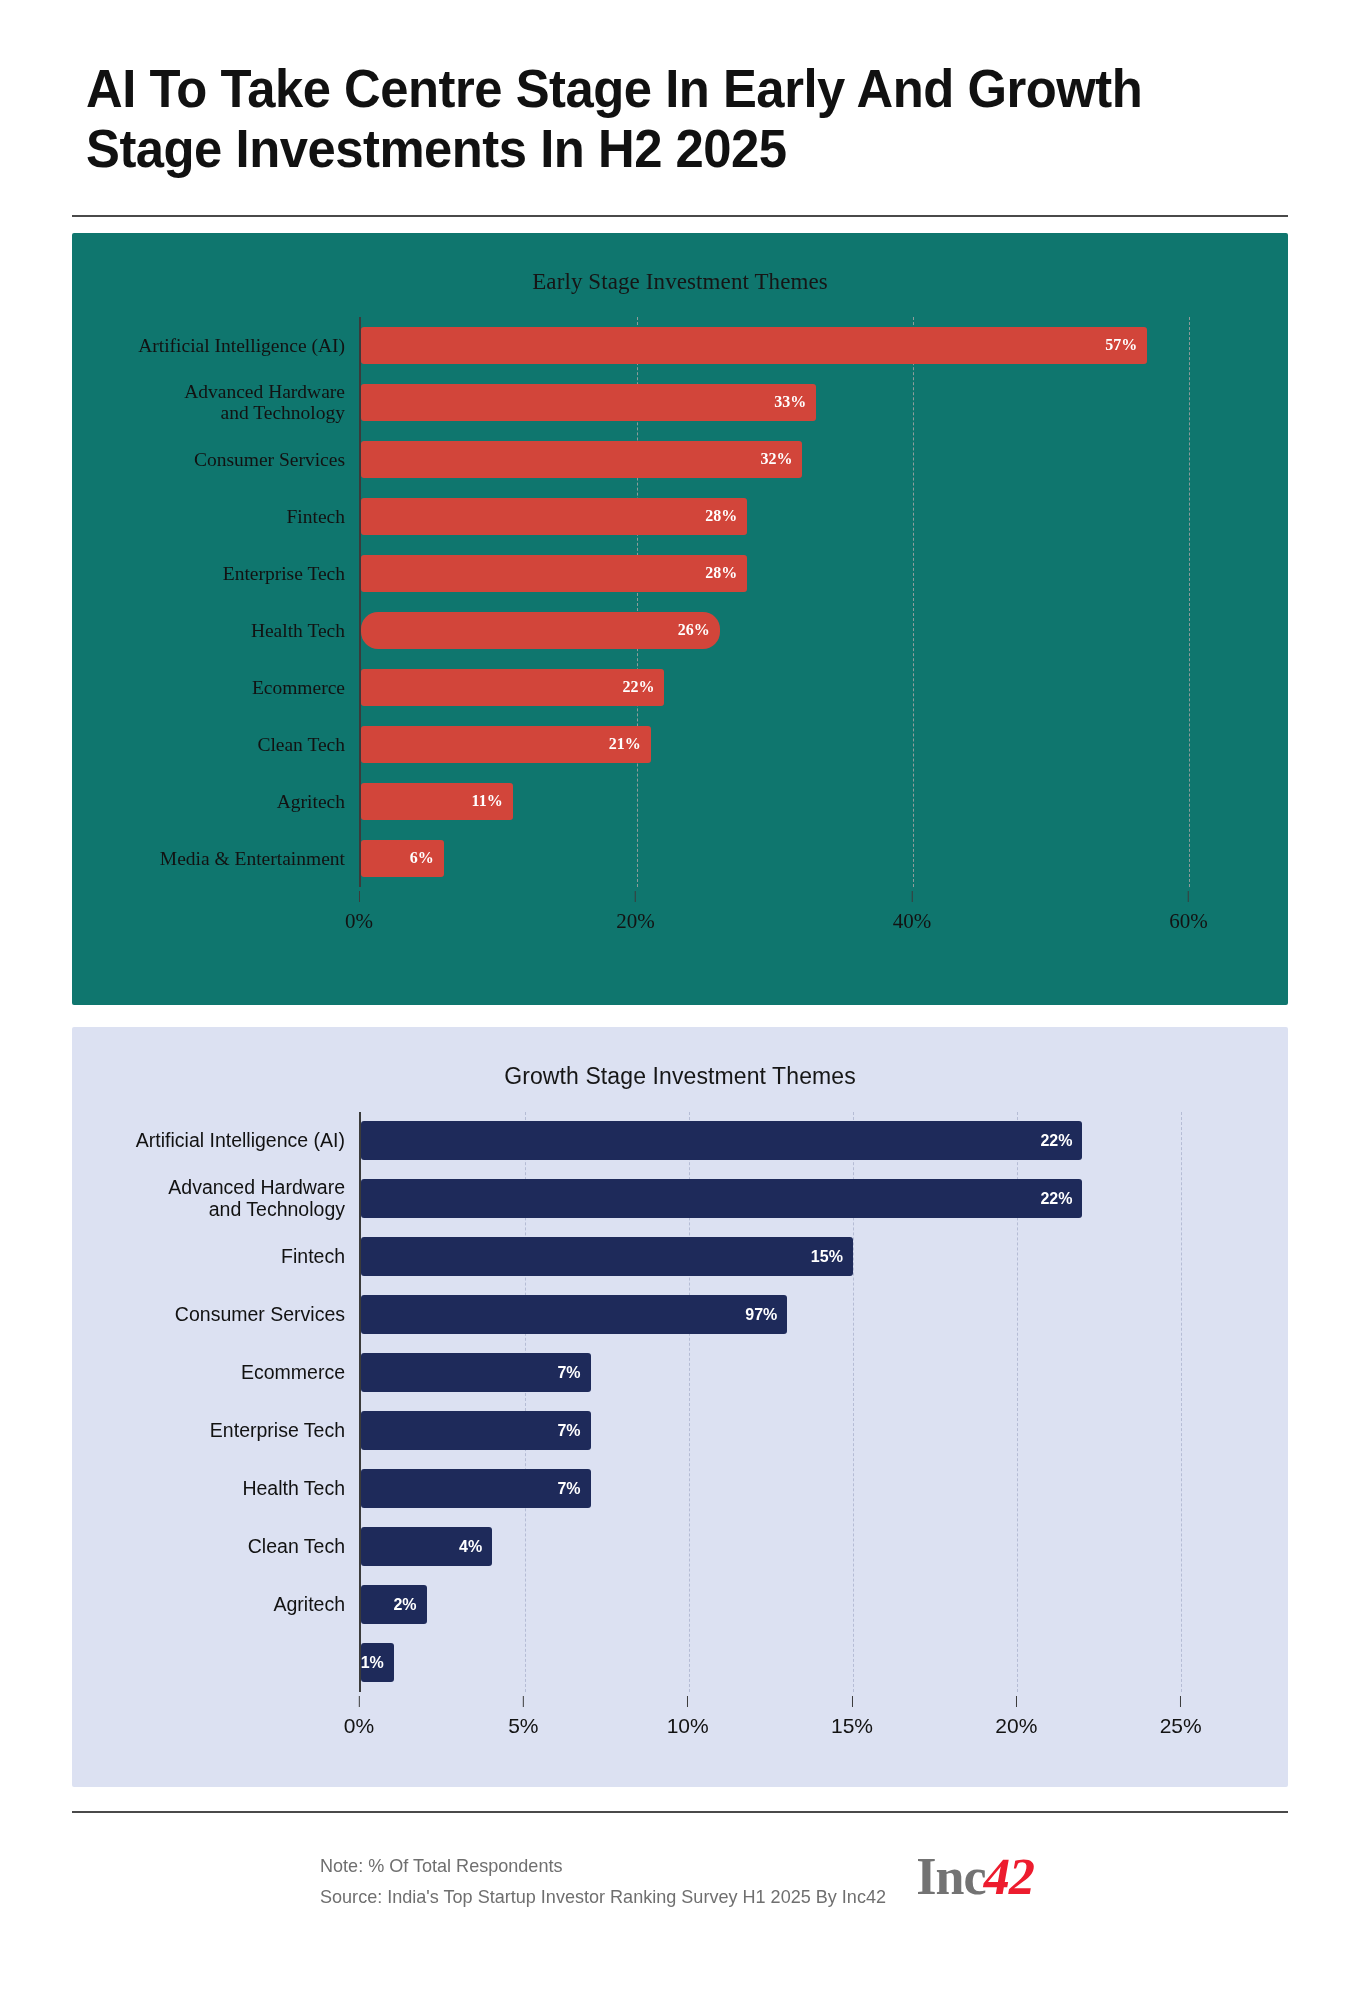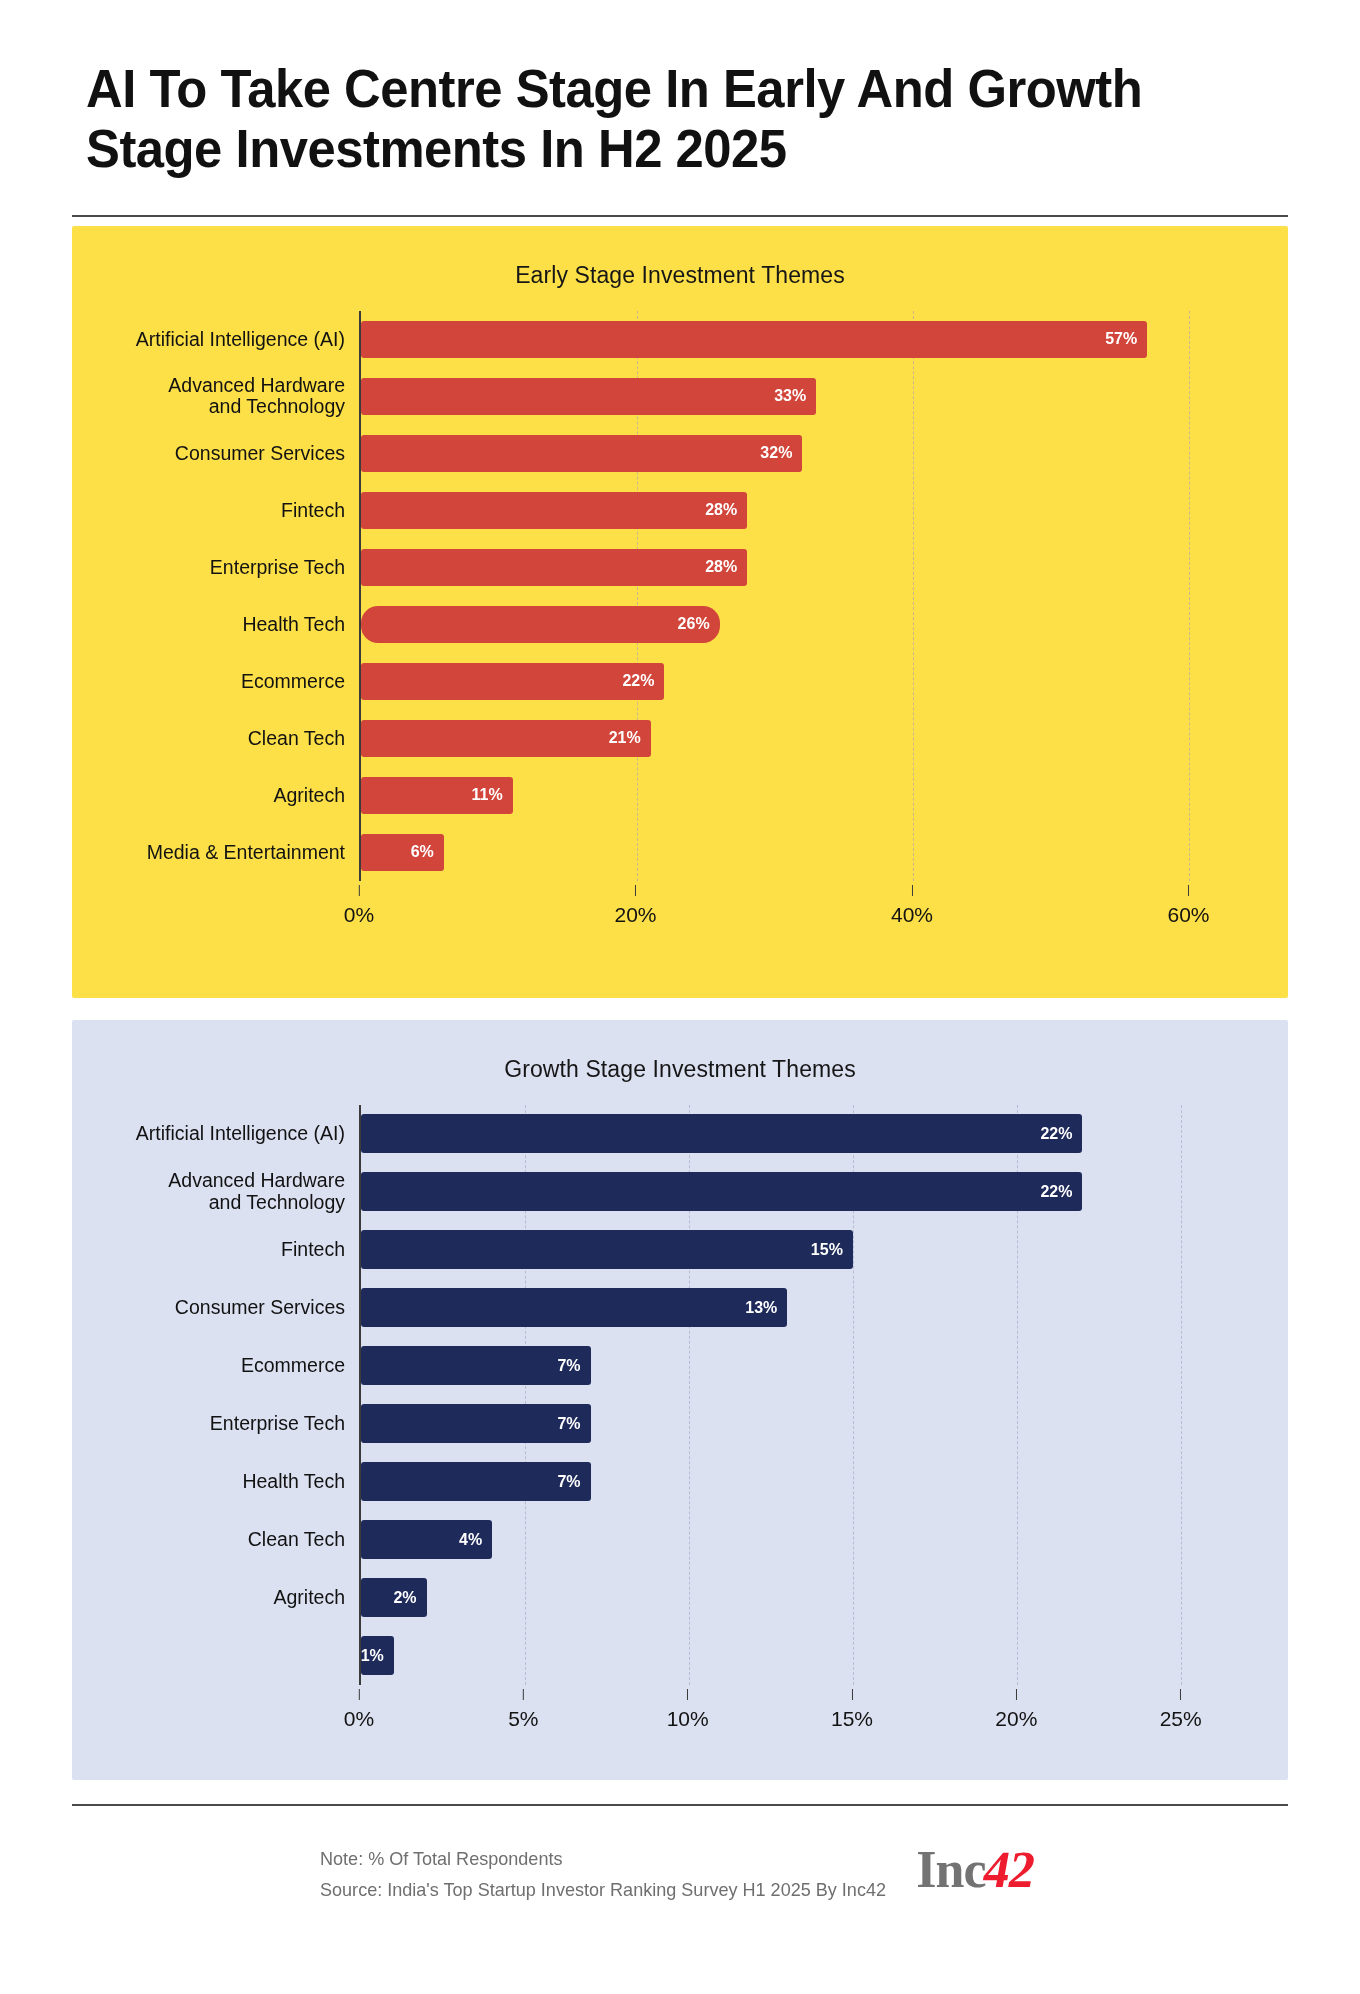--- a/index.html
+++ b/index.html
@@ -49,23 +49,24 @@
     margin-top: 0;
   }
 
   
   .panel {
     position: relative;
     box-sizing: border-box;
     border-radius: 2px;
   }
   .panel.early {
-    background: #fde047;
-    margin-top: 9px;
+    background: #0f766e;
+    margin-top: 16px;
     height: 772px;
+    font-family: Liberation Serif, serif;
   }
   .panel.growth {
     background: #DCE1F2;
     margin-top: 22px;
     height: 760px;
   }
 
   .chart-title {
     text-align: center;
     font-size: 23px;
@@ -414,21 +415,21 @@
           <div class="row">
             <div class="bar-track">
               <div class="bar" style="width: 56.6038%;">
                 <span>15%</span>
               </div>
             </div>
           </div>
           <div class="row">
             <div class="bar-track">
               <div class="bar" style="width: 49.0566%;">
-                <span>13%</span>
+                <span>97%</span>
               </div>
             </div>
           </div>
           <div class="row">
             <div class="bar-track">
               <div class="bar" style="width: 26.4151%;">
                 <span>7%</span>
               </div>
             </div>
           </div>

